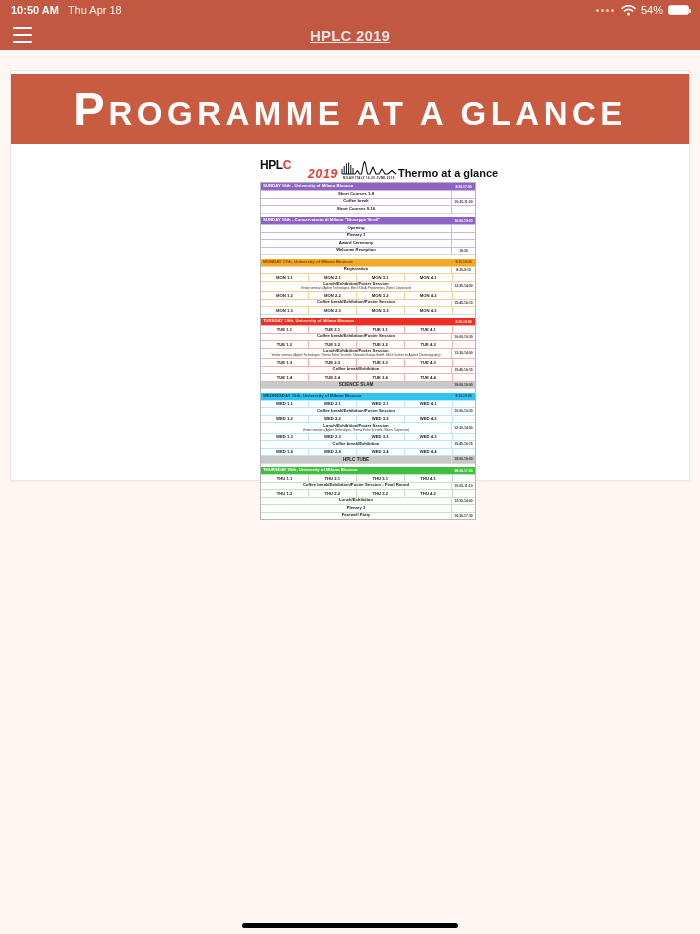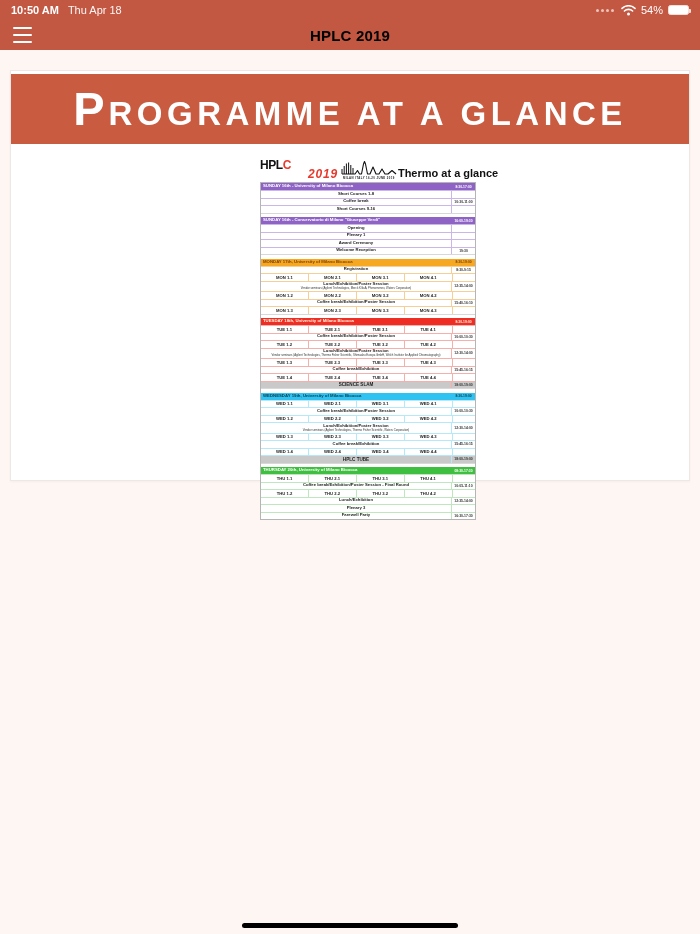--- a/index.html
+++ b/index.html
@@ -19,21 +19,21 @@
     background:#fff;box-sizing:border-box;}
   .battery:after{content:"";position:absolute;right:-3px;top:2.5px;width:2px;height:4px;
     background:#f4ded8;border-radius:0 1px 1px 0;}
   .sb-batt-pct{font-weight:400;}
 
   
   .navbar{position:relative;height:30px;background:#c25742;display:flex;align-items:center;}
   .hamburger{position:absolute;left:13px;top:7px;width:19px;height:16px;background:none;border:0;
     padding:0;display:flex;flex-direction:column;justify-content:space-between;cursor:pointer;}
   .hamburger span{display:block;height:2.4px;background:#fff;border-radius:1px;}
-  .nav-title{margin:16px auto;font-size:15px;font-weight:700;color:#000000;letter-spacing:.2px;}
+  .nav-title{margin:16px auto;font-size:15px;font-weight:700;color:#e5e5e5;letter-spacing:.2px;text-decoration:underline;}
 
   
   .card{margin:20px 10px 0;height:411px;background:#fff;border:1px solid #efe7e4;
     box-shadow:0 1px 2px rgba(0,0,0,.04);box-sizing:border-box;position:relative;}
   .banner{margin-top:3px;height:70px;background:#c85b40;display:flex;align-items:baseline;
     justify-content:center;color:#fff;overflow:hidden;}
   .banner-initial{font-size:47px;font-weight:700;letter-spacing:4px;line-height:70px;}
   .banner-rest{font-size:33px;font-weight:700;letter-spacing:4.5px;}
 
   

